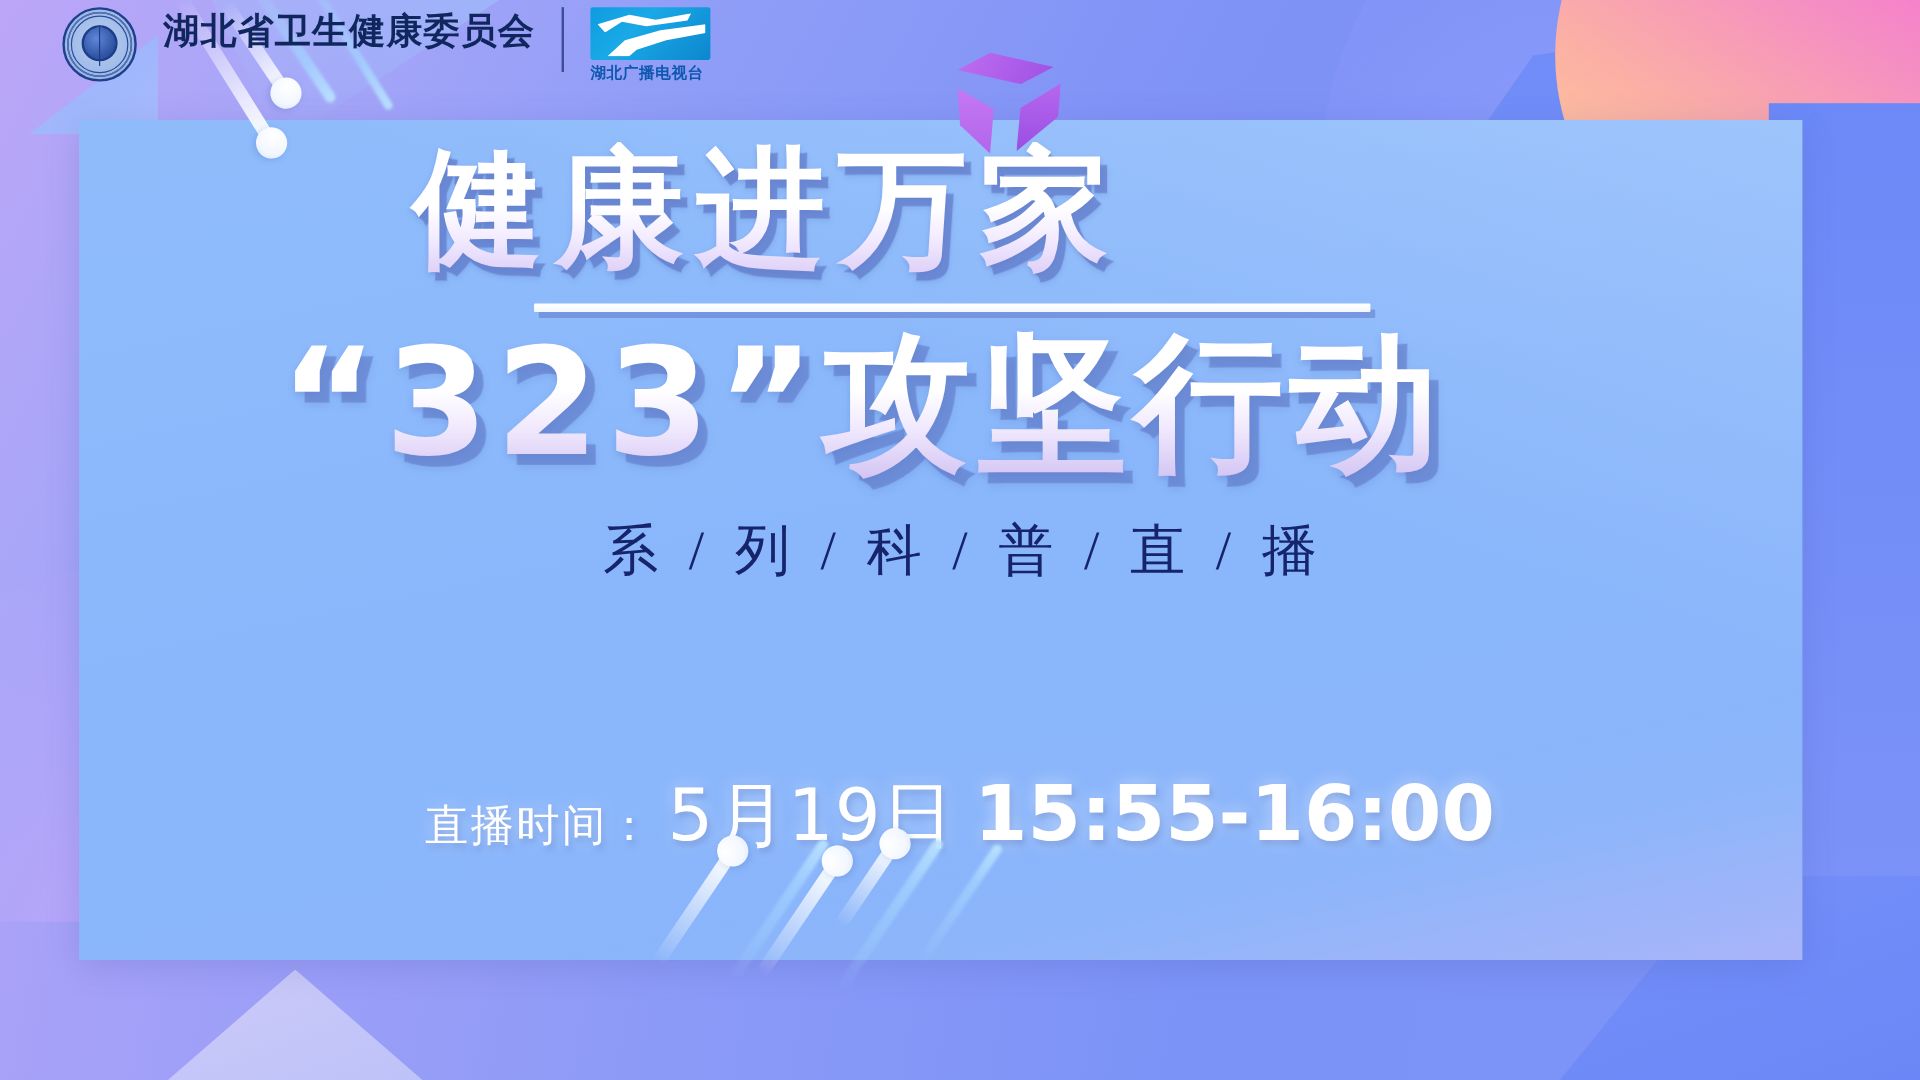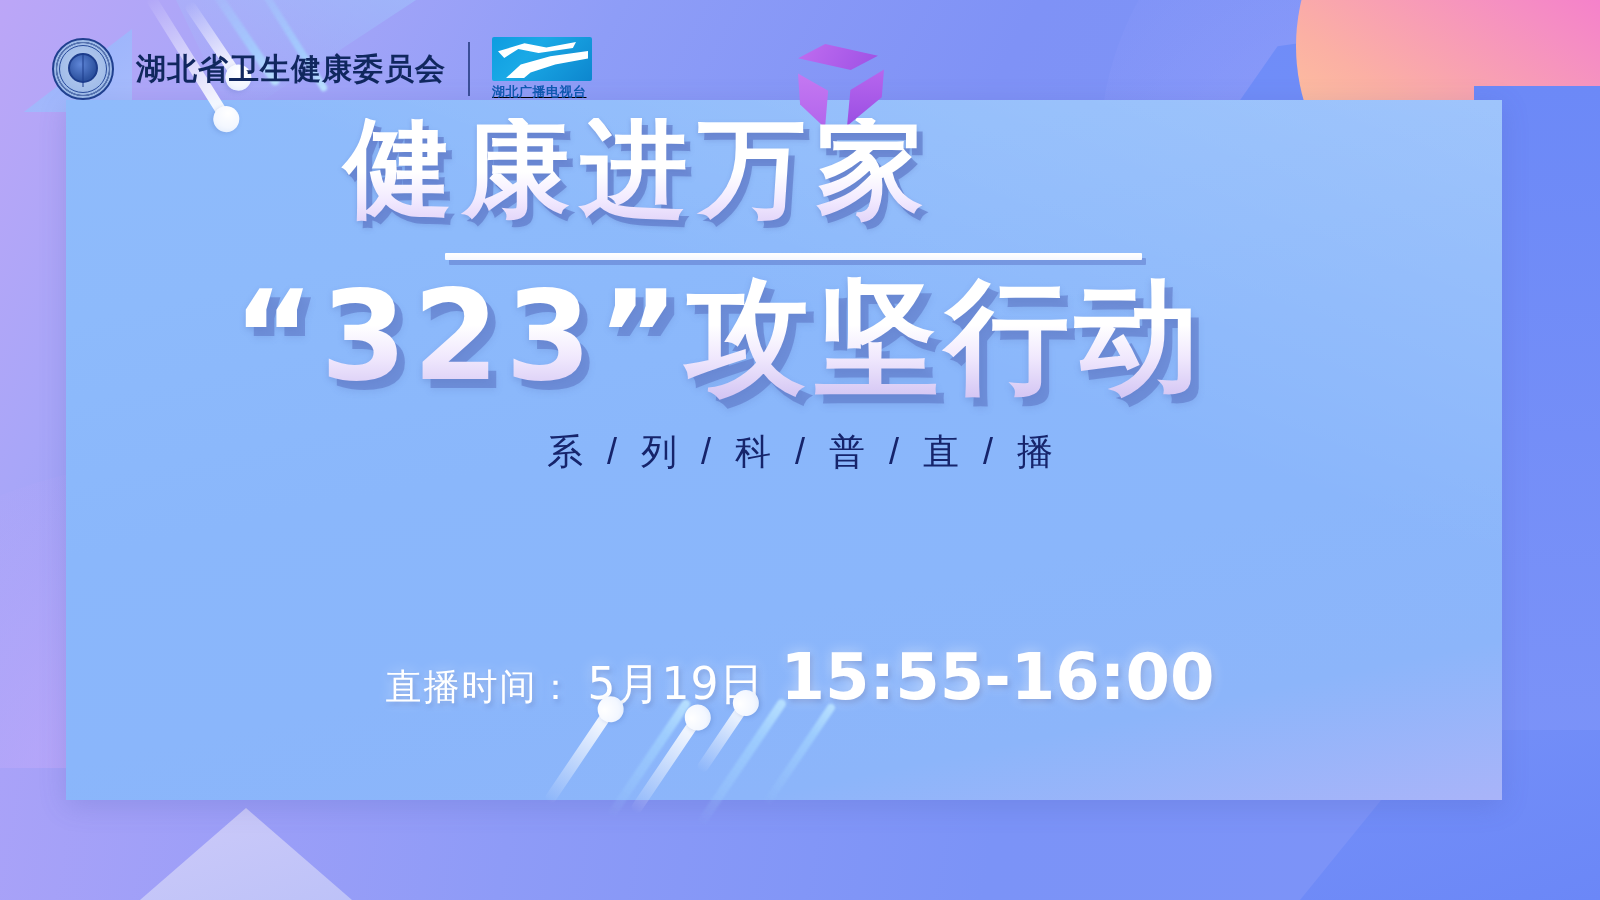--- a/index.html
+++ b/index.html
@@ -115,22 +115,22 @@
   }
   .beam {
     position:absolute; transform-origin:0 50%;
     border-radius:40px;
     background:linear-gradient(90deg, rgba(150,205,255,0) 0%, rgba(163,212,255,.75) 70%, rgba(186,226,255,.95) 100%);
     filter:blur(1.2px);
   }
 
   
   .header {
-    position:absolute; left:52px; top:37px;
-    display:flex; align-items:center; gap:22px;
+    position:absolute; left:52px; top:6px;
+    display:flex; align-items:flex-start; gap:22px;
     z-index:40;
   }
   .emblem {
     width:62px; height:62px; border-radius:50%;
     position:relative; flex:none;
     background:radial-gradient(circle at 50% 46%, #b9cdf0 0%, #9fbbe8 62%, #86a8dd 100%);
     border:2px solid #20408f; overflow:hidden;
   }
   .emblem::before {
     content:""; position:absolute; left:5px; top:5px; right:5px; bottom:5px;
@@ -153,21 +153,21 @@
   }
   .org-name {
     font-size:30px; font-weight:bold; color:#10275e;
     letter-spacing:1px; white-space:nowrap;
     font-family:"DejaVu Sans","Liberation Sans",sans-serif;
   }
   .divider-v {
     width:2px; height:54px; background:#2a3f86; opacity:.85;
   }
   .tv-logo {
-    width:80px; flex:none; text-align:center;text-decoration:underline;
+    width:80px; flex:none; text-align:center;
   }
   .tv-logo .mark {
     width:100px; height:44px; border-radius:2px; position:relative; overflow:hidden;
     background:linear-gradient(135deg,#0e9ce0 0%, #1aa9e6 38%, #0d86ce 100%);
   }
   .tv-logo .mark .wave1 {
     position:absolute; left:6px; top:5px; width:78px; height:16px;
     background:#ffffff;
     clip-path: polygon(0 58%, 34% 8%, 62% 34%, 100% 0, 96% 38%, 52% 68%, 26% 44%, 8% 100%);
   }
@@ -198,21 +198,21 @@
     position:absolute; left:38px; top:22px; width:56px; height:60px;
     background:linear-gradient(180deg,#b968ef 0%, #9a4ee2 100%);
     clip-path: polygon(40% 40%, 100% 6%, 96% 52%, 34% 100%);
   }
 
   
   .content { position:absolute; left:0; top:0; width:1600px; height:900px; z-index:35; }
 
   .t-line1 {
     position:absolute; left:0; top:118px; width:1268px; text-align:center;
-    font-family:Liberation Mono, monospace;
+    font-family:Liberation Serif, serif;
     font-weight:bold; font-size:108px; line-height:1.08;
     letter-spacing:10px; text-indent:10px;
     background:linear-gradient(180deg,#ffffff 0%, #ffffff 46%, #f2eaff 70%, #d9c9f6 100%);
     -webkit-background-clip:text; background-clip:text;
     color:transparent; -webkit-text-fill-color:transparent;
     filter:drop-shadow(6px 7px 0 rgba(86,108,190,.55)) drop-shadow(0 2px 2px rgba(60,80,160,.25));
   }
   .rule {
     position:absolute; left:445px; top:253px; width:697px; height:7px;
     background:linear-gradient(180deg,#ffffff 0%, #f4f7ff 100%);
@@ -224,42 +224,42 @@
     font-family:"DejaVu Sans","Liberation Sans",sans-serif;
     font-weight:bold; font-size:124px; line-height:1.1;
     letter-spacing:6px; text-indent:6px;
     background:linear-gradient(180deg,#ffffff 0%, #ffffff 42%, #f0e8fd 66%, #cfc0f2 100%);
     -webkit-background-clip:text; background-clip:text;
     color:transparent; -webkit-text-fill-color:transparent;
     filter:drop-shadow(8px 9px 0 rgba(86,108,190,.5)) drop-shadow(0 3px 3px rgba(60,80,160,.22));
   }
   .t-sub {
     position:absolute; left:0; top:428px; width:1600px; text-align:center;
-    font-family:Liberation Sans, sans-serif;
-    font-size:36px; color:#16246b; letter-spacing:7px; text-indent:7px;
+    font-family:Liberation Serif, serif;
+    font-size:46px; color:#16246b; letter-spacing:7px; text-indent:7px;
     font-weight:500;
   }
   .t-topic {
     position:absolute; left:0; top:492px; width:1600px; text-align:center;
     font-family:"DejaVu Sans","Liberation Sans",sans-serif;
     font-weight:bold; font-size:92px; line-height:1.12;
     letter-spacing:3px; text-indent:3px; color:#ffffff;
     text-shadow:
       7px 8px 0 rgba(92,118,196,.52),
       0 3px 6px rgba(50,70,150,.30);
   }
   .t-time {
     position:absolute; left:0; top:640px; width:1600px;
     display:flex; align-items:baseline; justify-content:center;
     color:#ffffff; white-space:nowrap;
     text-shadow:0 0 14px rgba(255,255,255,.45), 2px 3px 5px rgba(60,85,165,.35);
     font-family:"DejaVu Sans","Liberation Sans",sans-serif;
   }
   .t-time .lbl { font-size:36px; letter-spacing:2px; }
-  .t-time .date { font-size:44px; letter-spacing:1px; margin-left:12px;text-align:center; }
+  .t-time .date { font-size:60px; letter-spacing:1px; margin-left:12px;text-align:center; }
   .t-time .hours {
     font-size:64px; font-weight:bold; letter-spacing:0px; margin-left:16px;
   }
 </style>
 </head>
 <body>
 
 <div class="stage">
 
   <div class="bg-base"></div>

